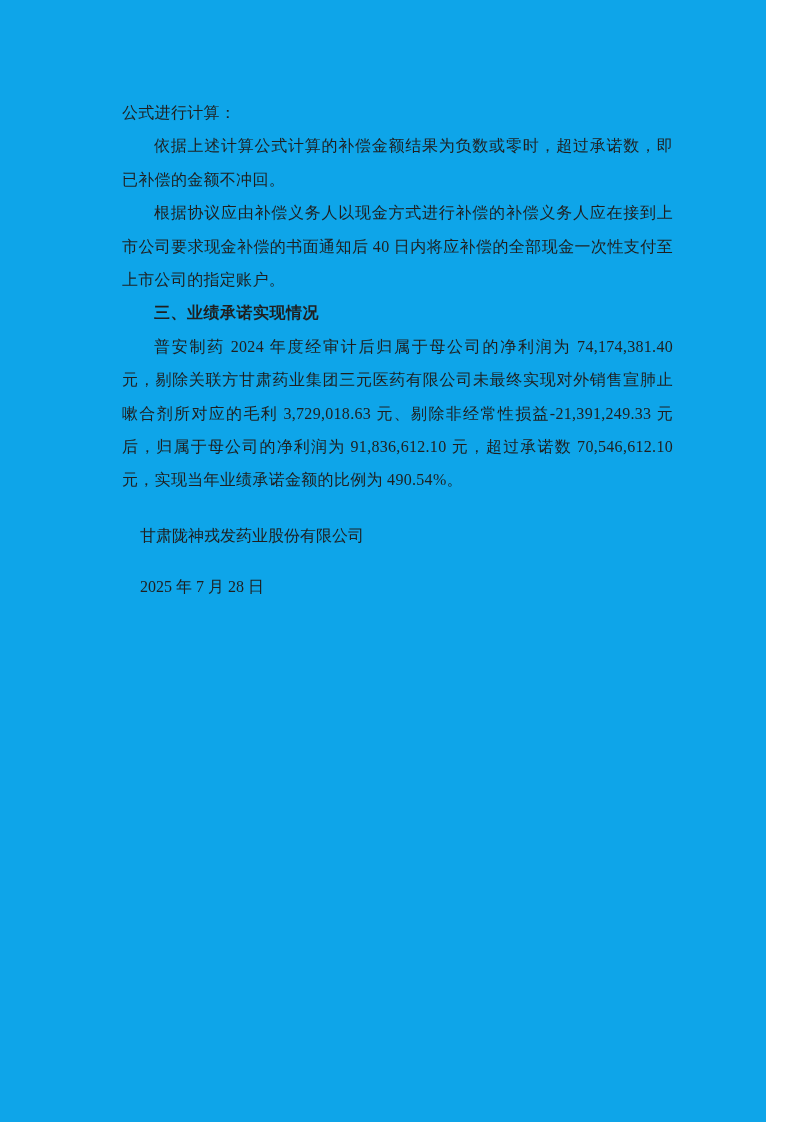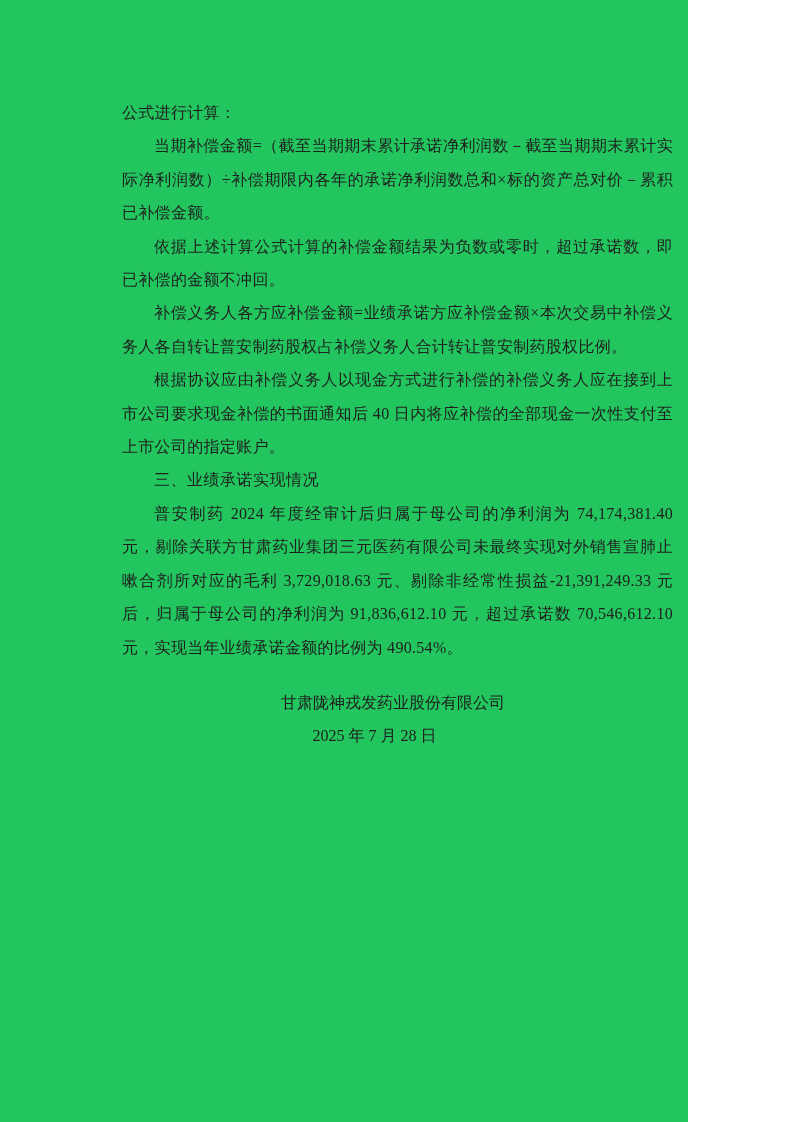--- a/index.html
+++ b/index.html
@@ -2,23 +2,23 @@
 <html><head>
 <meta charset="utf-8">
 <style>
   html, body {
     margin: 0;
     padding: 0;
     background: #ffffff;
   }
   .page {
     position: relative;
-    width: 688px;
+    width: 766px;
     height: 1122px;
-    background: #22c55e;
+    background: #0ea5e9;
     overflow: hidden;
     font-family: "Liberation Serif", "DejaVu Serif", serif;
     color: #1f1f1f;
   }
   .content {
     position: absolute;
     top: 96px;
     left: 122px;
     width: 551px;
   }
@@ -28,53 +28,51 @@
     line-height: 33.4px;
     text-align: justify;
     text-justify: inter-ideograph;
     letter-spacing: 0.3px;
     word-break: break-all;
   }
   .indent {
     text-indent: 2em;
   }
   .heading {
-    font-weight: normal;
+    font-weight: bold;
     letter-spacing: 0.5px;
   }
   .signature {
     margin-top: 22px;
     text-align: right;
   }
   .signature .sig-line {
-    margin: 0;
+    margin: 18px;
     font-size: 16px;
     line-height: 33.4px;
-    text-align: center;
+    text-align: left;
   }
   .sig-company {
     padding-right: 9px;
   }
   .sig-date {
     padding-right: 46px;
   }
 </style>
 </head>
 <body>
 
 <div class="page">
   <div class="content">
 
     <p class="para">公式进行计算：</p>
 
-    <p class="para indent">当期补偿金额=（截至当期期末累计承诺净利润数－截至当期期末累计实际净利润数）÷补偿期限内各年的承诺净利润数总和×标的资产总对价－累积已补偿金额。</p>
 
     <p class="para indent">依据上述计算公式计算的补偿金额结果为负数或零时，超过承诺数，即已补偿的金额不冲回。</p>
 
-    <p class="para indent">补偿义务人各方应补偿金额=业绩承诺方应补偿金额×本次交易中补偿义务人各自转让普安制药股权占补偿义务人合计转让普安制药股权比例。</p>
 
     <p class="para indent">根据协议应由补偿义务人以现金方式进行补偿的补偿义务人应在接到上市公司要求现金补偿的书面通知后 40 日内将应补偿的全部现金一次性支付至上市公司的指定账户。</p>
 
     <p class="para indent heading">三、业绩承诺实现情况</p>
 
     <p class="para indent">普安制药 2024 年度经审计后归属于母公司的净利润为 74,174,381.40 元，剔除关联方甘肃药业集团三元医药有限公司未最终实现对外销售宣肺止嗽合剂所对应的毛利 3,729,018.63 元、剔除非经常性损益-21,391,249.33 元后，归属于母公司的净利润为 91,836,612.10 元，超过承诺数 70,546,612.10 元，实现当年业绩承诺金额的比例为 490.54%。</p>
 
     <div class="signature">
       <p class="sig-line sig-company">甘肃陇神戎发药业股份有限公司</p>
       <p class="sig-line sig-date">2025 年 7 月 28 日</p>

